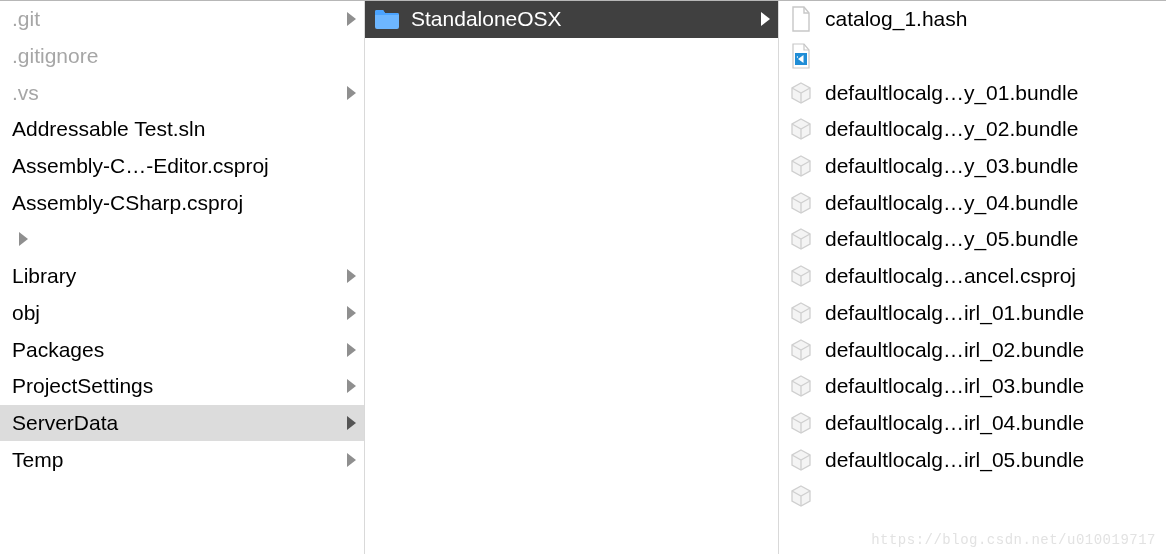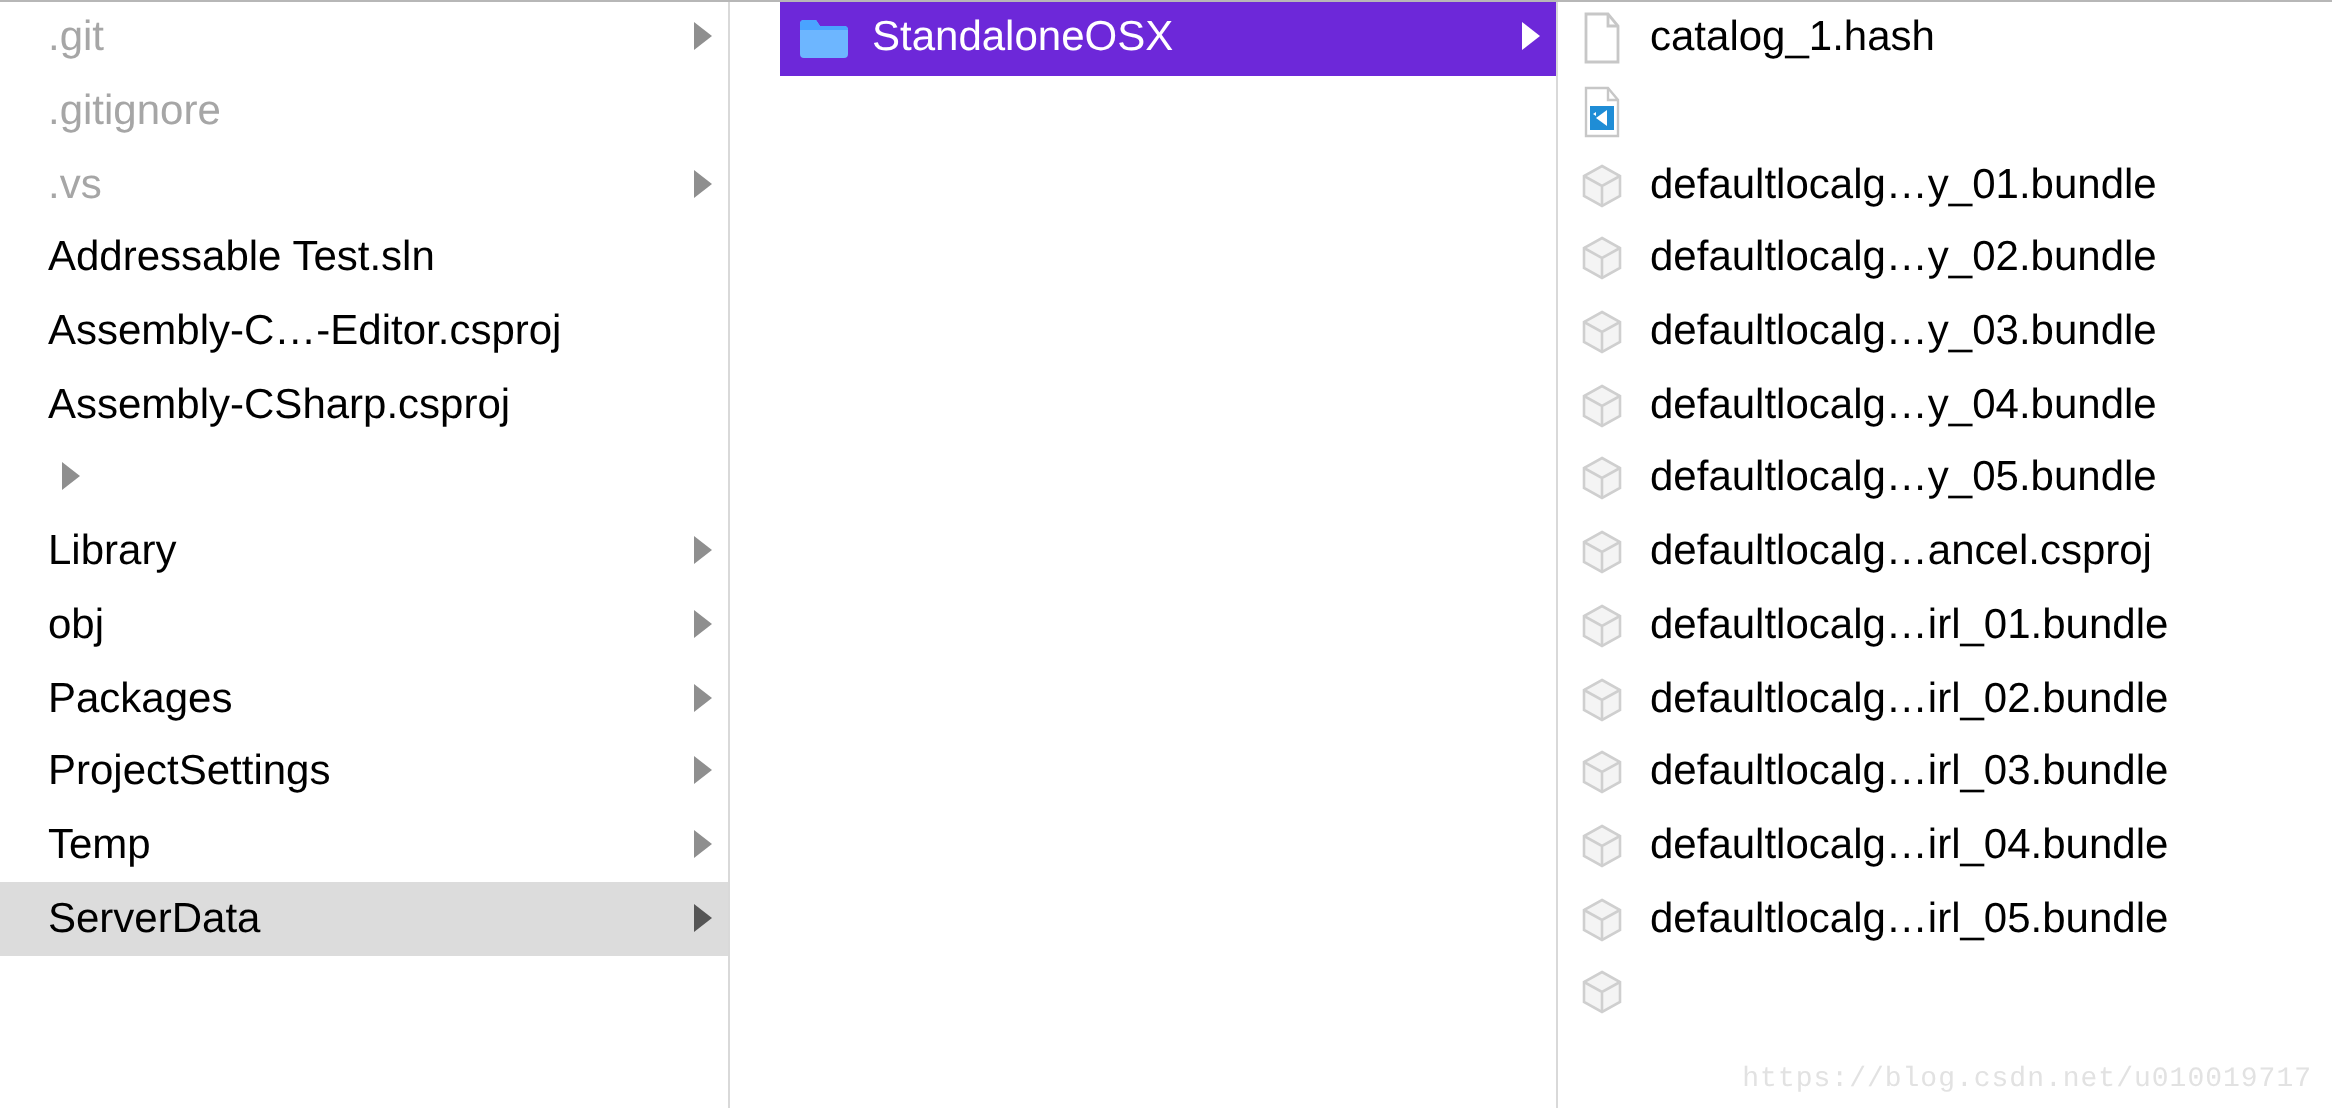--- a/index.html
+++ b/index.html
@@ -52,26 +52,25 @@
     margin-right: 8px;
   }
   .row .arrow {
     flex: 0 0 16px;
     text-align: right;
     color: #8a8a8a;
   }
   .row.dim .label { color: #a6a6a6; }
   .row.selected-grey { background: #dcdcdc; }
   .row.selected-blue {
-    background: #6d28d9;
+    background: #404040;
     color: #fff;
-    margin-left: 25px;
   }
   .row.selected-blue .arrow { color: #fff; }
-  .col1 .row { padding-left: 24px; }
+  .col1 .row { padding-left: 12px; }
   .col1 .row .label { padding-left: 0; }
 
   
   .tri {
     display: inline-block;
     width: 0; height: 0;
     border-top: 7px solid transparent;
     border-bottom: 7px solid transparent;
     border-left: 9px solid currentColor;
   }
@@ -133,27 +132,27 @@
       <span class="arrow"><span class="tri"></span></span>
     </div>
     <div class="row">
       <span class="label">Packages</span>
       <span class="arrow"><span class="tri"></span></span>
     </div>
     <div class="row">
       <span class="label">ProjectSettings</span>
       <span class="arrow"><span class="tri"></span></span>
     </div>
-    <div class="row">
-      <span class="label">Temp</span>
-      <span class="arrow"><span class="tri"></span></span>
-    </div>
     <div class="row selected-grey">
       <span class="label">ServerData</span>
       <span class="arrow"><span class="tri" style="color:#555"></span></span>
+    </div>
+    <div class="row">
+      <span class="label">Temp</span>
+      <span class="arrow"><span class="tri"></span></span>
     </div>
   </div>
 
   <div class="col col2">
     <div class="row selected-blue">
       <span class="icon">
         <svg width="26" height="22" viewBox="0 0 26 22">
           <path d="M1 4 Q1 2 3 2 L9 2 L11 5 L23 5 Q25 5 25 7 L25 19 Q25 21 23 21 L3 21 Q1 21 1 19 Z" fill="#6db6ff" stroke="#fff" stroke-width="0"></path>
           <path d="M1 4 Q1 2 3 2 L9 2 L11 5 L23 5 Q25 5 25 7 L25 7 L1 7 Z" fill="#4aa3ff"></path>
         </svg>

